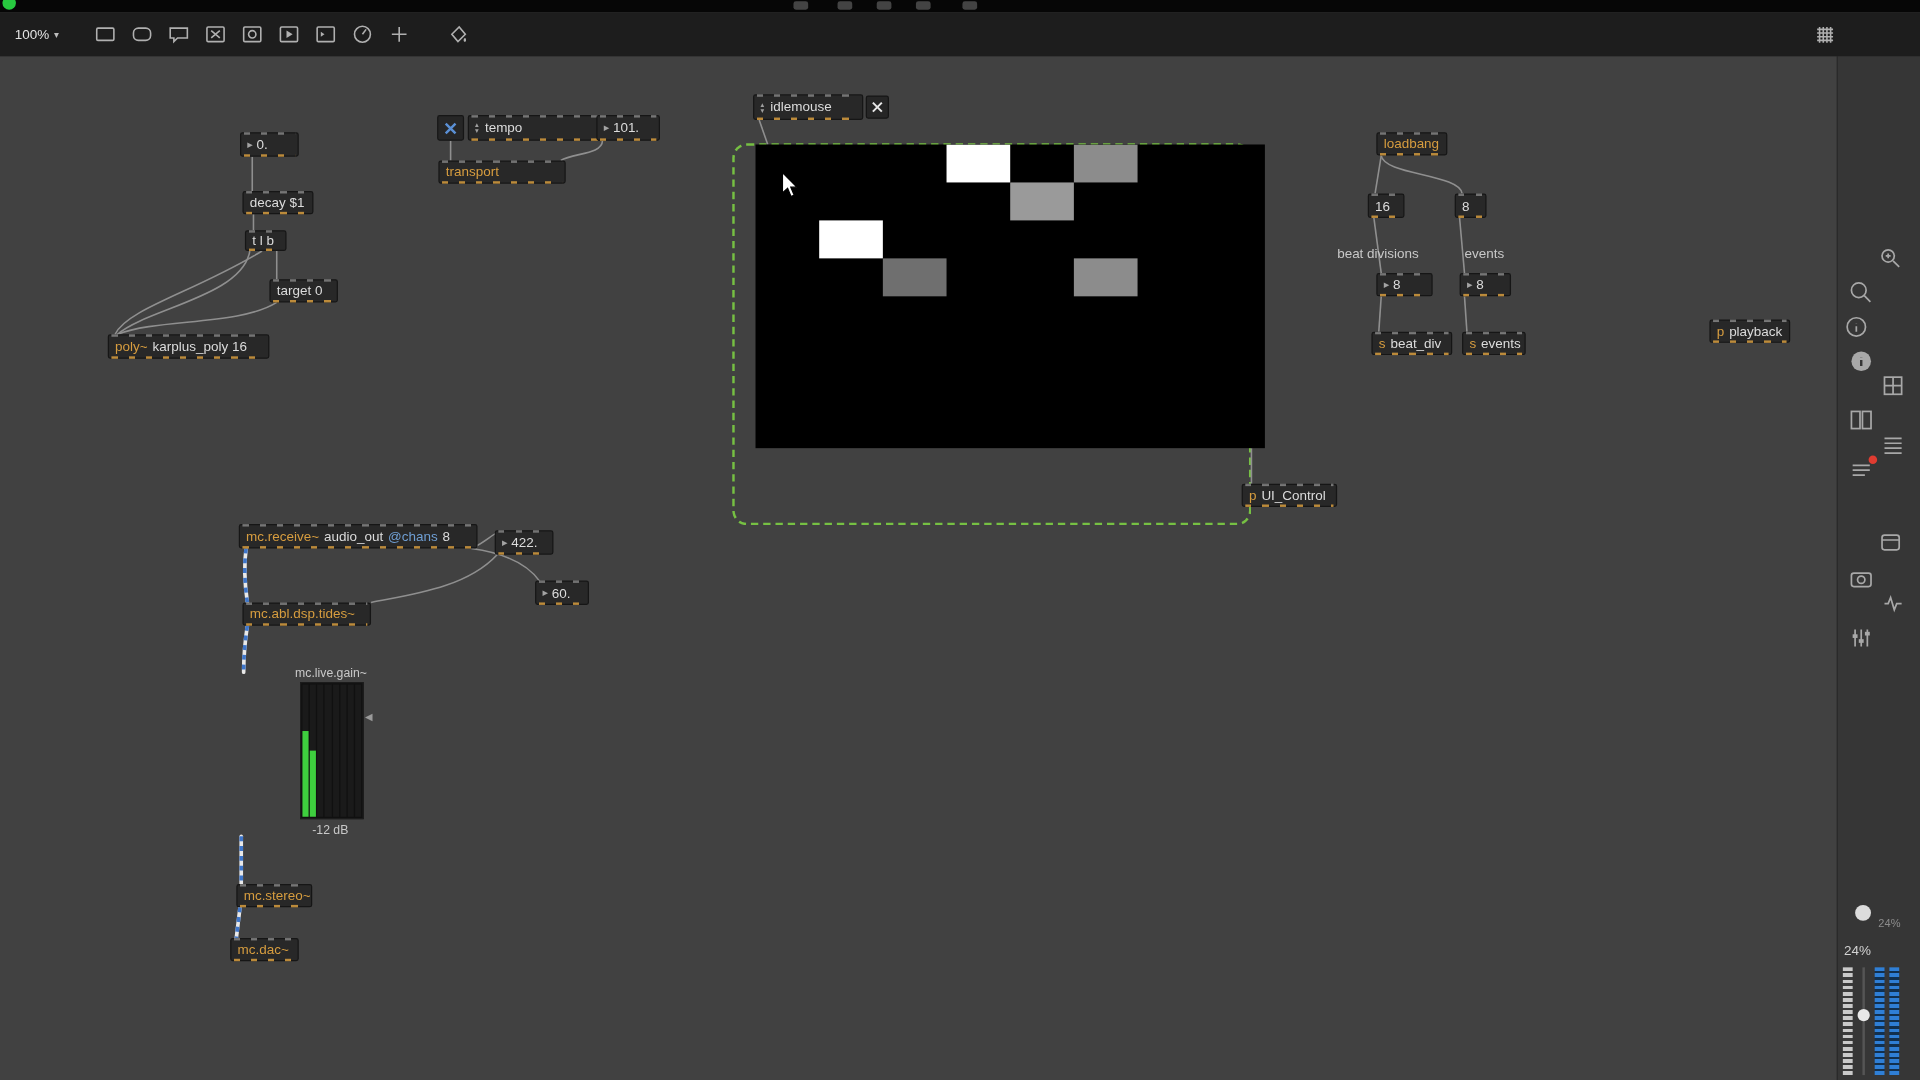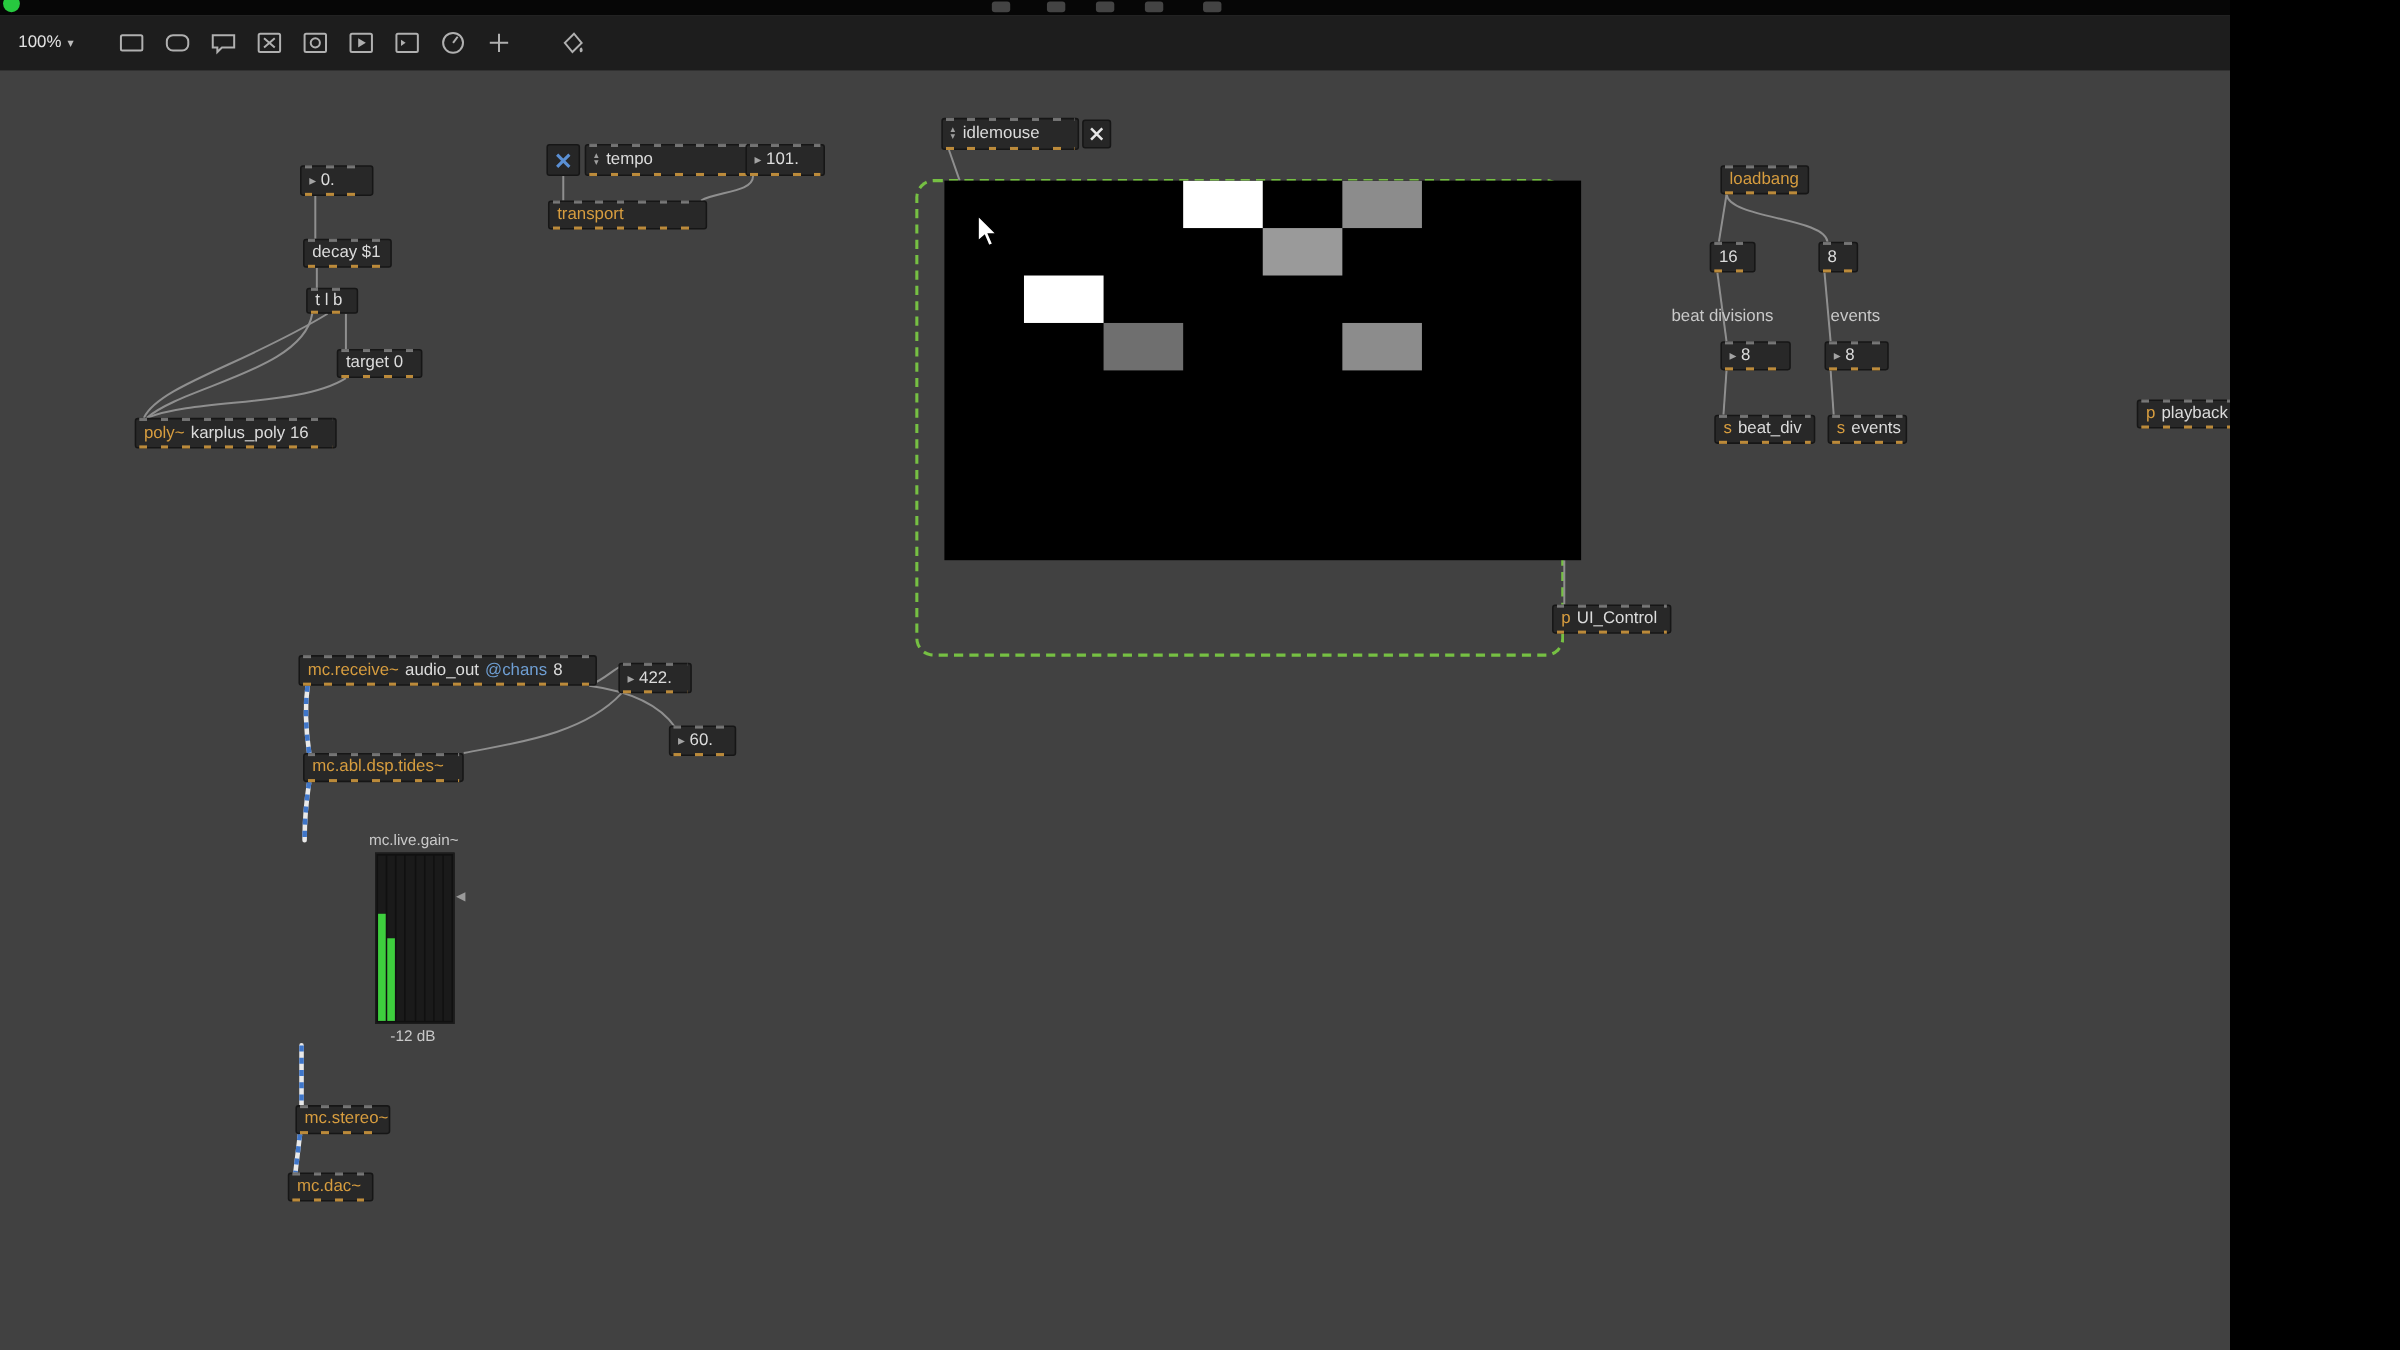--- a/index.html
+++ b/index.html
@@ -1,17 +1,17 @@
 <!DOCTYPE html>
 <html><head>
 <meta charset="utf-8">
 <style>
   *{box-sizing:border-box;margin:0;padding:0}
   html,body{width:1920px;height:1080px;overflow:hidden;background:#000;font-family:"Liberation Sans",sans-serif}
-  #viewport{position:relative;width:1784px;height:1080px;overflow:hidden}
+  #viewport{position:relative;width:1920px;height:1080px;overflow:hidden}
   #stage{position:absolute;left:0;top:0;width:1568px;height:882px;transform:scale(1.22449);transform-origin:0 0;background:#414141}
 
   
   #menustrip{position:absolute;left:0;top:0;width:1568px;height:10px;background:#060606;z-index:6}
   .mb-dot{position:absolute;left:2px;top:-3px;width:11px;height:11px;border-radius:50%;background:#27c93f}
   .mb-ic{position:absolute;top:1px;width:12px;height:7px;border-radius:2px;background:#777;opacity:.55}
   #toolbar{position:absolute;left:0;top:10px;width:1568px;height:36px;background:#1d1d1d;z-index:6;display:flex;align-items:center}
   #zoomctrl{position:absolute;left:8px;top:7px;height:22px;display:flex;align-items:center;gap:4px;color:#e3e3e3;font-size:11px;padding:0 4px;cursor:default}
   #zoomctrl .caret{font-size:8px;color:#bdbdbd}
   .tbicon{position:absolute;top:8px;width:20px;height:20px}

